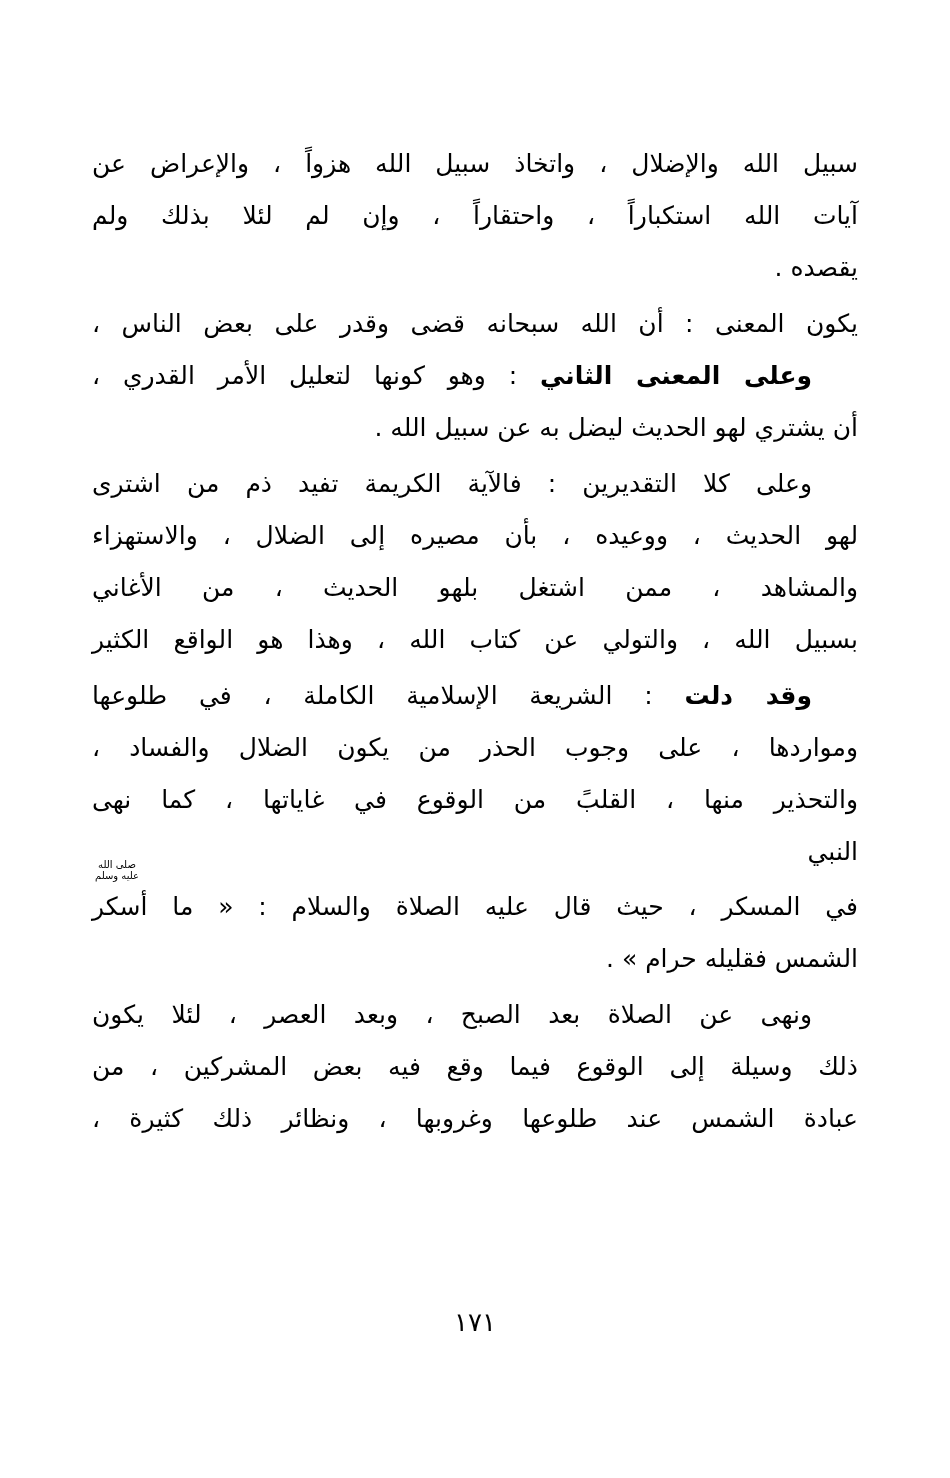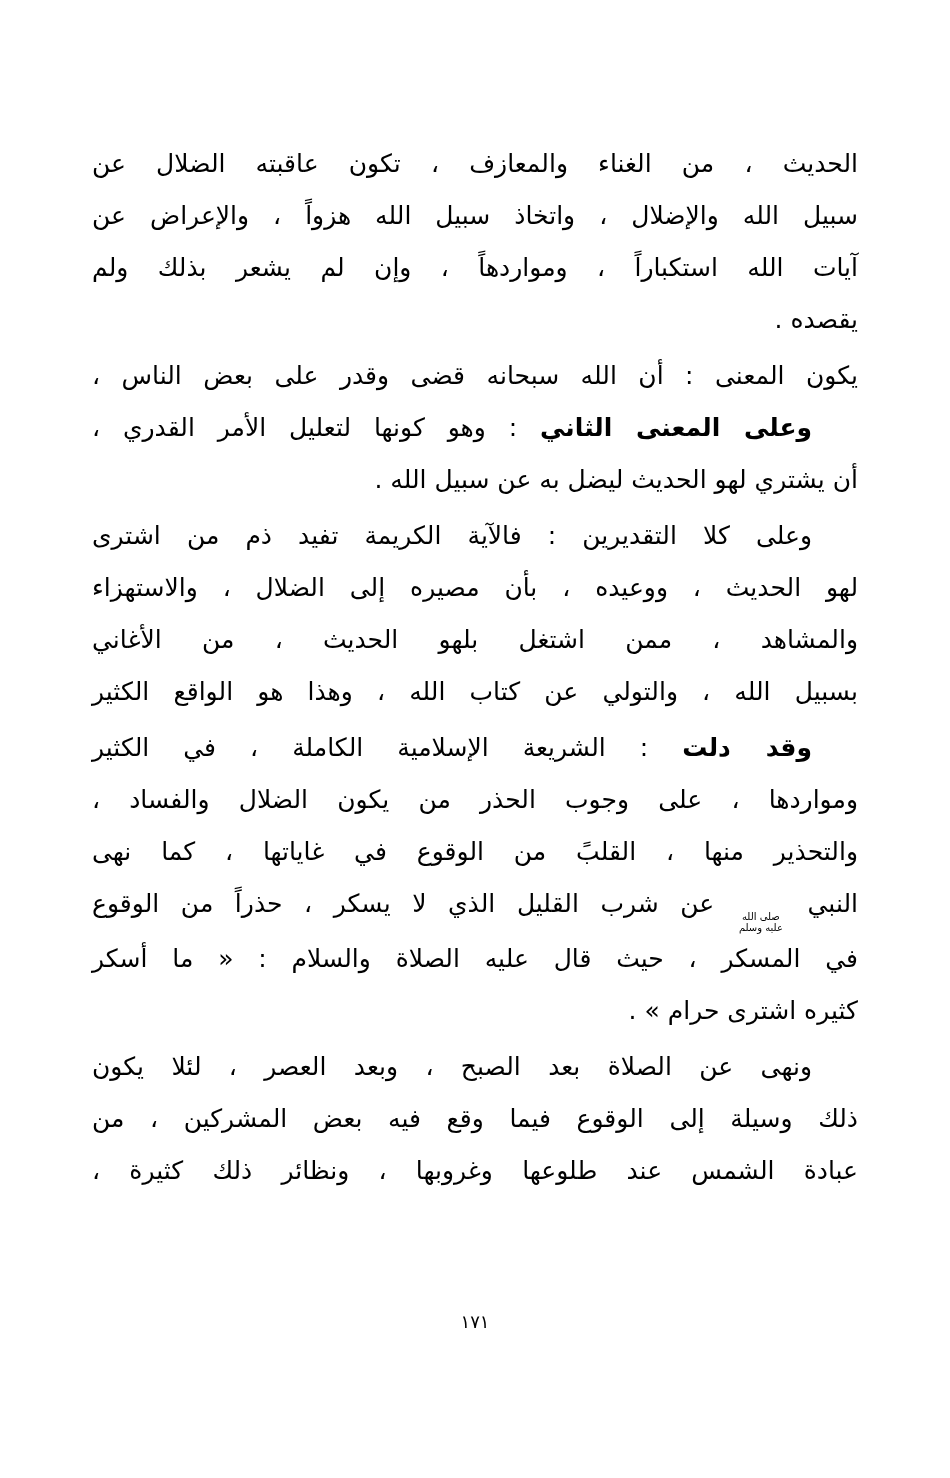--- a/index.html
+++ b/index.html
@@ -50,64 +50,62 @@
     vertical-align: -8px;
     margin: 0 3px;
     font-weight: normal;
   }
   .page-number {
     position: absolute;
     top: 1296px;
     left: 0;
     width: 100%;
     text-align: center;
-    font-size: 18px;
+    font-size: 26px;
     line-height: 52px;
   }
 </style>
 </head>
 <body>
 
 <div class="page">
   <main class="text-block">
 
     <section class="para">
-      <div class="line">الحديث ، من الغناء والمعازف ، تكون عاقبته الضلال عن</div>
       <div class="line">سبيل الله والإضلال ، واتخاذ سبيل الله هزواً ، والإعراض عن</div>
-      <div class="line">آيات الله استكباراً ، ومواردهاً ، وإن لم يشعر بذلك ولم</div>
+      <div class="line">آيات الله استكباراً ، واحتقاراً ، وإن لم لئلا بذلك ولم</div>
       <div class="line end">يقصده .</div>
     </section>
 
     <section class="para">
       <div class="line">يكون المعنى : أن الله سبحانه قضى وقدر على بعض الناس ،</div>
       <div class="line indent"><span class="bold">وعلى المعنى الثاني</span><span> : وهو كونها لتعليل الأمر القدري ،</span></div>
       <div class="line end">أن يشتري لهو الحديث ليضل به عن سبيل الله .</div>
     </section>
 
     <section class="para">
       <div class="line indent">وعلى كلا التقديرين : فالآية الكريمة تفيد ذم من اشترى</div>
       <div class="line">لهو الحديث ، ووعيده ، بأن مصيره إلى الضلال ، والاستهزاء</div>
       <div class="line">والمشاهد ، ممن اشتغل بلهو الحديث ، من الأغاني</div>
       <div class="line">بسبيل الله ، والتولي عن كتاب الله ، وهذا هو الواقع الكثير</div>
     </section>
 
     <section class="para">
-      <div class="line indent"><span class="bold">وقد دلت</span><span> : الشريعة الإسلامية الكاملة ، في الكثير</span></div>
+      <div class="line indent"><span class="bold">وقد دلت</span><span> : الشريعة الإسلامية الكاملة ، في طلوعها</span></div>
       <div class="line">ومواردها ، على وجوب الحذر من يكون الضلال والفساد ،</div>
       <div class="line">والتحذير منها ، القلبً من الوقوع في غاياتها ، كما نهى</div>
       <div class="line">
         <span>النبي</span>
         <span class="honorific">
             <span>صلى الله</span>
             <span>عليه وسلم</span>
           </span>
-        <span>عن شرب القليل الذي لا يسكر ، حذراً من الوقوع</span>
       </div>
       <div class="line">في المسكر ، حيث قال عليه الصلاة والسلام : « ما أسكر</div>
-      <div class="line end">كثيره اشترى حرام » .</div>
+      <div class="line end">الشمس فقليله حرام » .</div>
     </section>
 
     <section class="para">
       <div class="line indent">ونهى عن الصلاة بعد الصبح ، وبعد العصر ، لئلا يكون</div>
       <div class="line">ذلك وسيلة إلى الوقوع فيما وقع فيه بعض المشركين ، من</div>
       <div class="line">عبادة الشمس عند طلوعها وغروبها ، ونظائر ذلك كثيرة ،</div>
     </section>
 
   </main>
 

